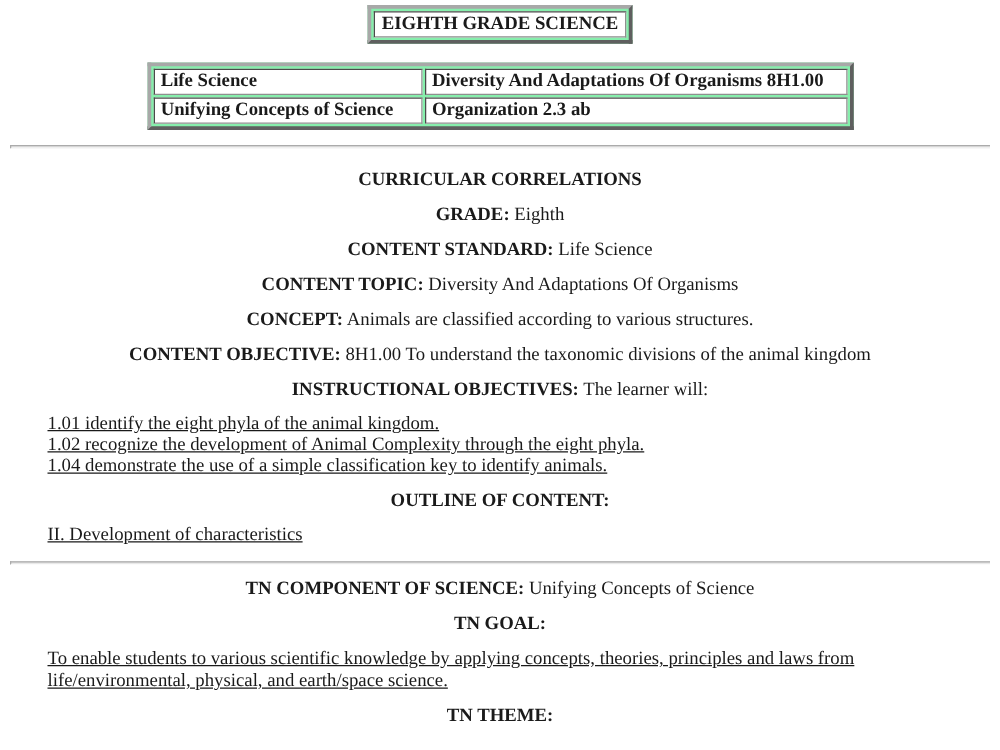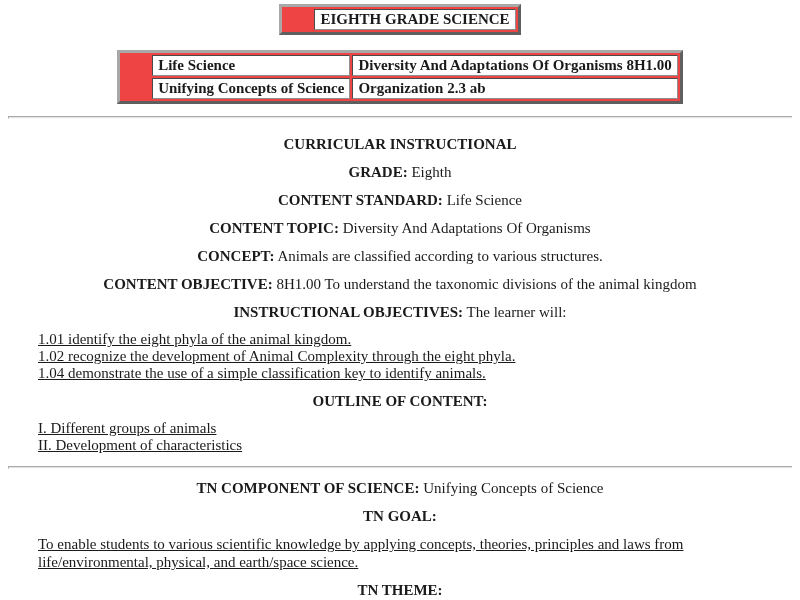--- a/index.html
+++ b/index.html
@@ -13,25 +13,24 @@
     font-family: "Liberation Serif", "DejaVu Serif", serif;
     font-size: 15px;
     color: #1a1a1a;
     padding: 4px 8px 0 8px;
   }
 
   
   table.bordered {
     border-collapse: separate;
     border-spacing: 2px;
-    background: #ef4444;
+    background: #86efac;
     border-style: solid;
     border-width: 3px;
     border-color: #a8a8a8 #5f5f5f #5f5f5f #a8a8a8;
-    padding-left: 30px;
   }
   table.bordered td {
     border-style: solid;
     border-width: 1px;
     border-color: #4a4a4a #8f8f8f #8f8f8f #4a4a4a;
     padding: 1px 5px;
     font-weight: bold;
     white-space: nowrap;
     background: #ffffff;
     line-height: 17px;
@@ -91,21 +90,21 @@
   </tr>
   <tr>
     <td class="col-left">Unifying Concepts of Science</td>
     <td>Organization 2.3 ab</td>
   </tr>
 </tbody>
   </table>
 
 <hr class="rule">
 
-<p class="heading">CURRICULAR INSTRUCTIONAL</p>
+<p class="heading">CURRICULAR CORRELATIONS</p>
 
 <p class="field"><b>GRADE:</b> <span>Eighth</span></p>
 
 <p class="field"><b>CONTENT STANDARD:</b> <span>Life Science</span></p>
 
 <p class="field"><b>CONTENT TOPIC:</b> <span>Diversity And Adaptations Of Organisms</span></p>
 
 <p class="field"><b>CONCEPT:</b> <span>Animals are classified according to various structures.</span></p>
 
 <p class="field"><b>CONTENT OBJECTIVE:</b> <span>8H1.00 To understand the taxonomic divisions of the animal kingdom</span></p>
@@ -114,21 +113,20 @@
 
 <div class="indent-block">
   <div>1.01 identify the eight phyla of the animal kingdom.</div>
   <div>1.02 recognize the development of Animal Complexity through the eight phyla.</div>
   <div>1.04 demonstrate the use of a simple classification key to identify animals.</div>
 </div>
 
 <p class="field"><b>OUTLINE OF CONTENT:</b></p>
 
 <div class="indent-block">
-  <div>I. Different groups of animals</div>
   <div>II. Development of characteristics</div>
 </div>
 
 <hr class="rule">
 
 <p class="field"><b>TN COMPONENT OF SCIENCE:</b> <span>Unifying Concepts of Science</span></p>
 
 <p class="field"><b>TN GOAL:</b></p>
 
 <div class="indent-block goal-text">To enable students to various scientific knowledge by applying concepts, theories, principles and laws from life/environmental, physical, and earth/space science.</div>

